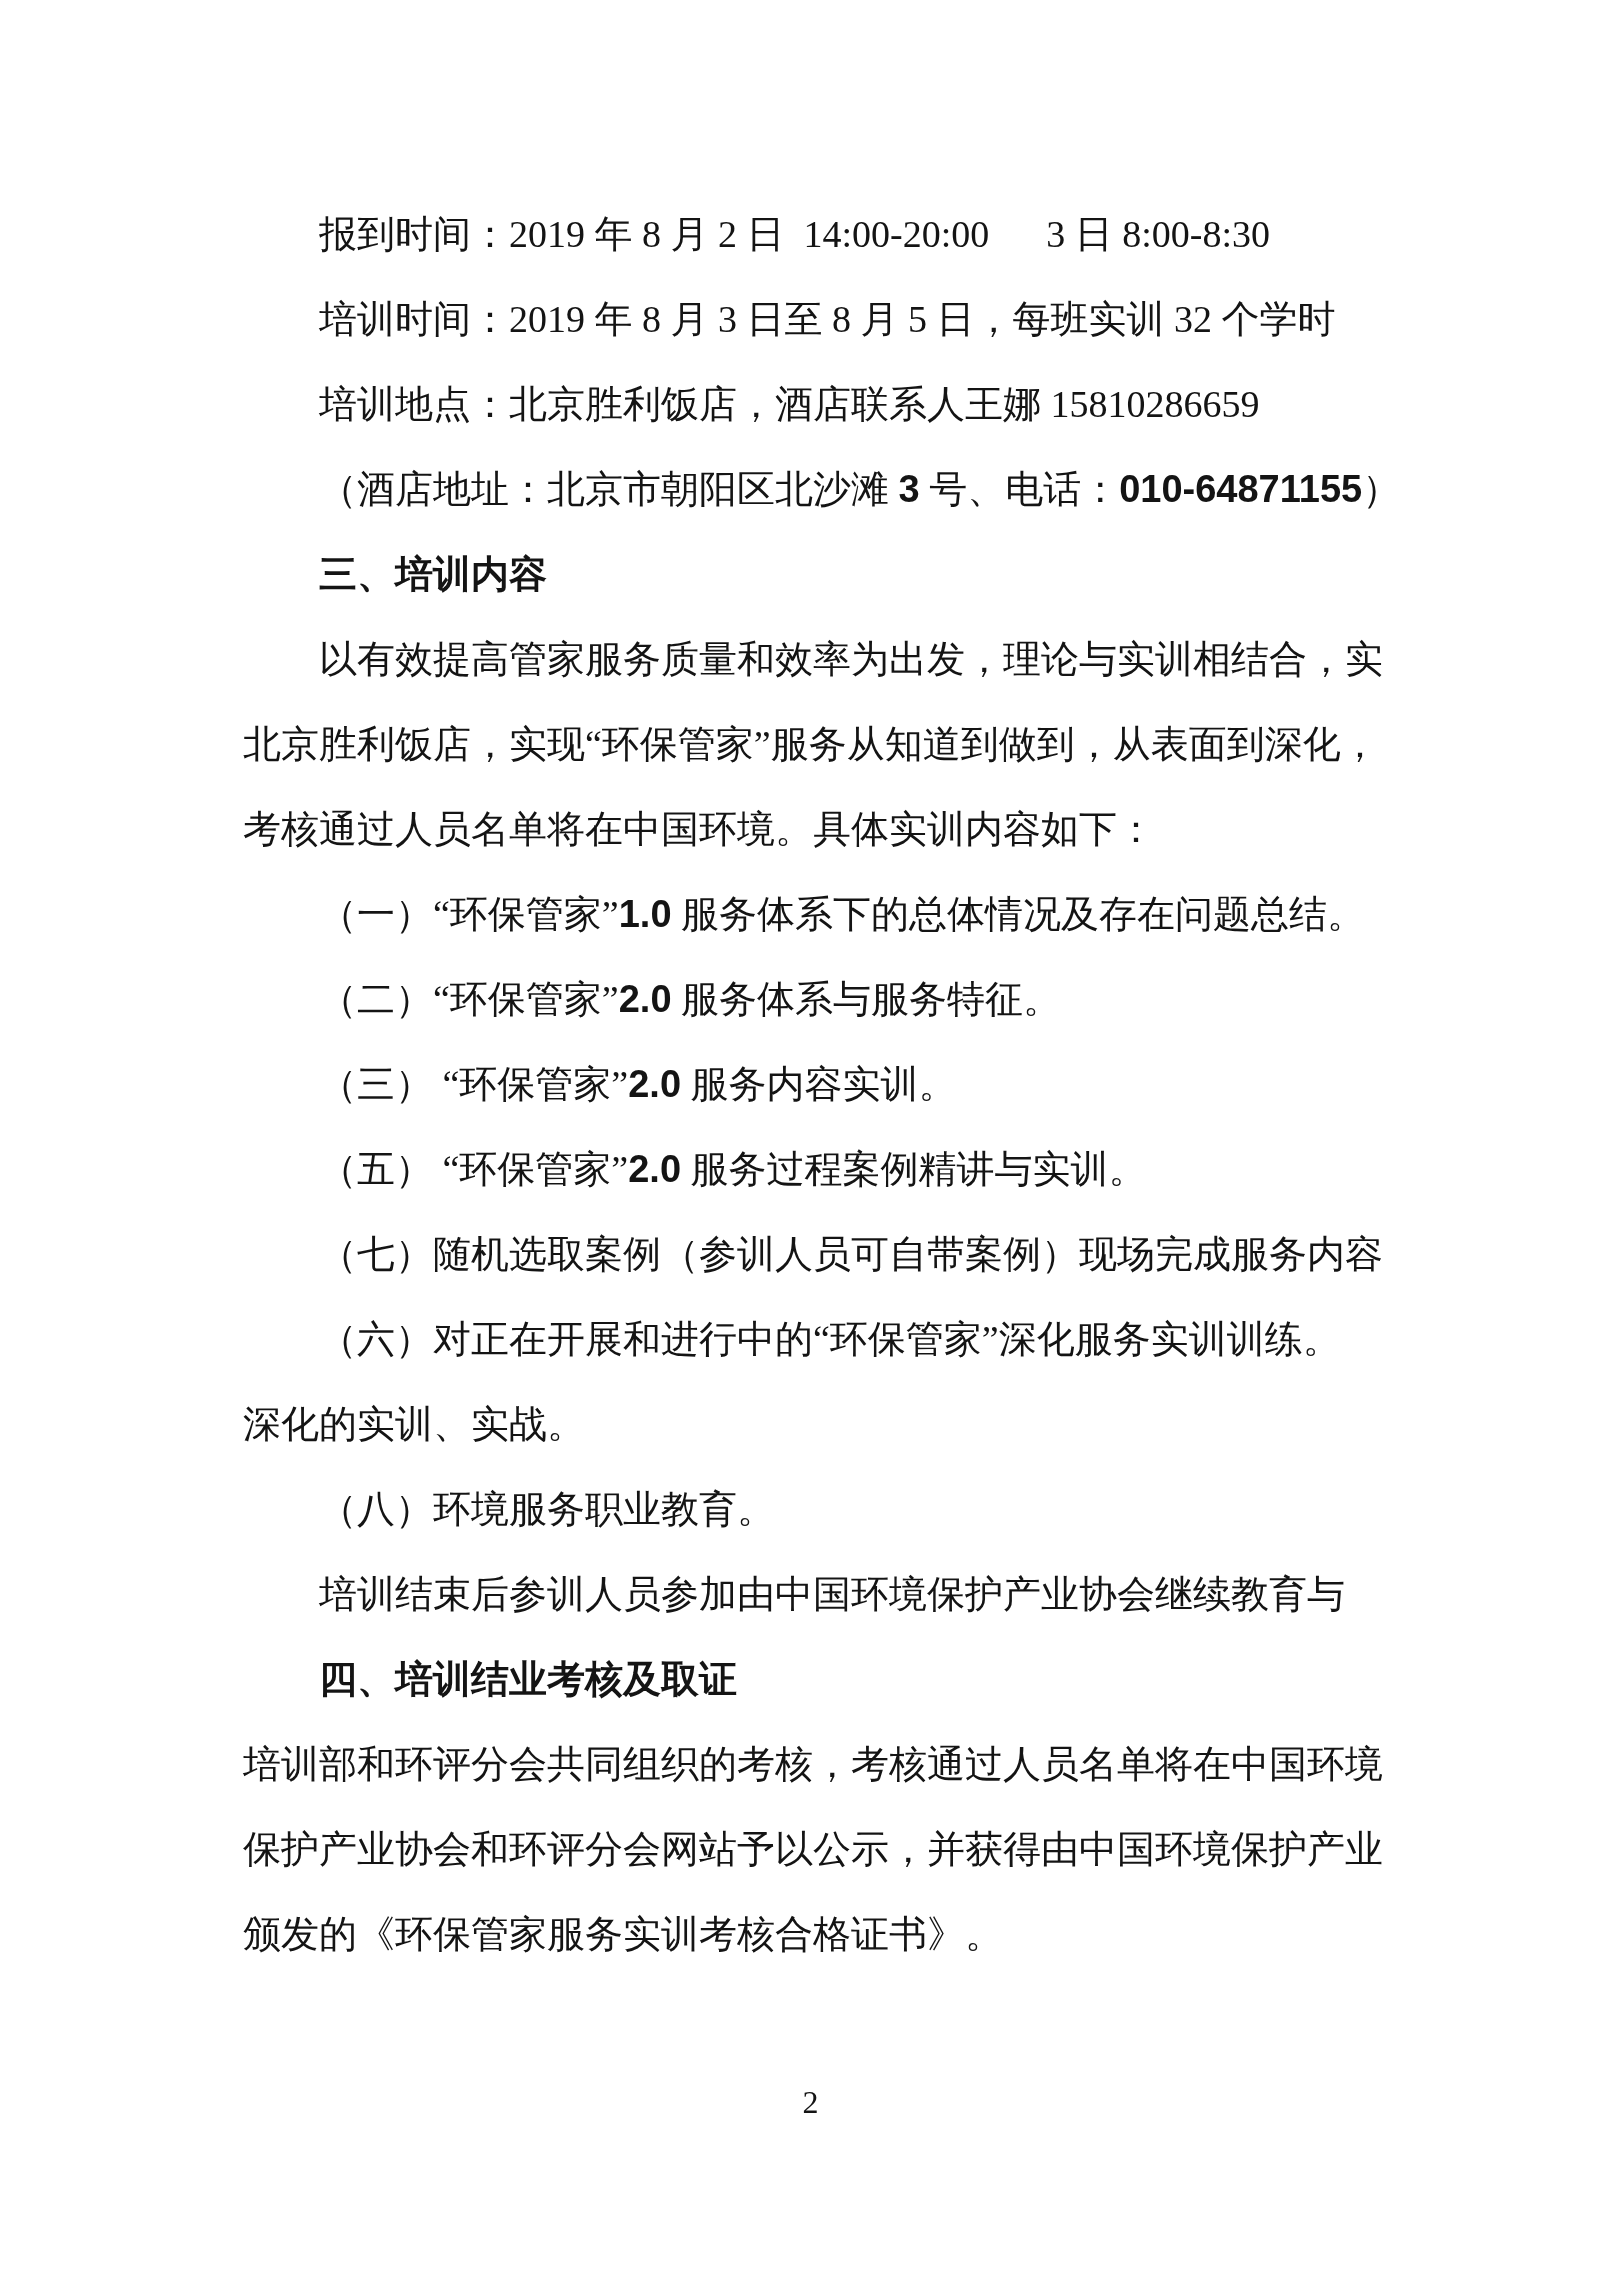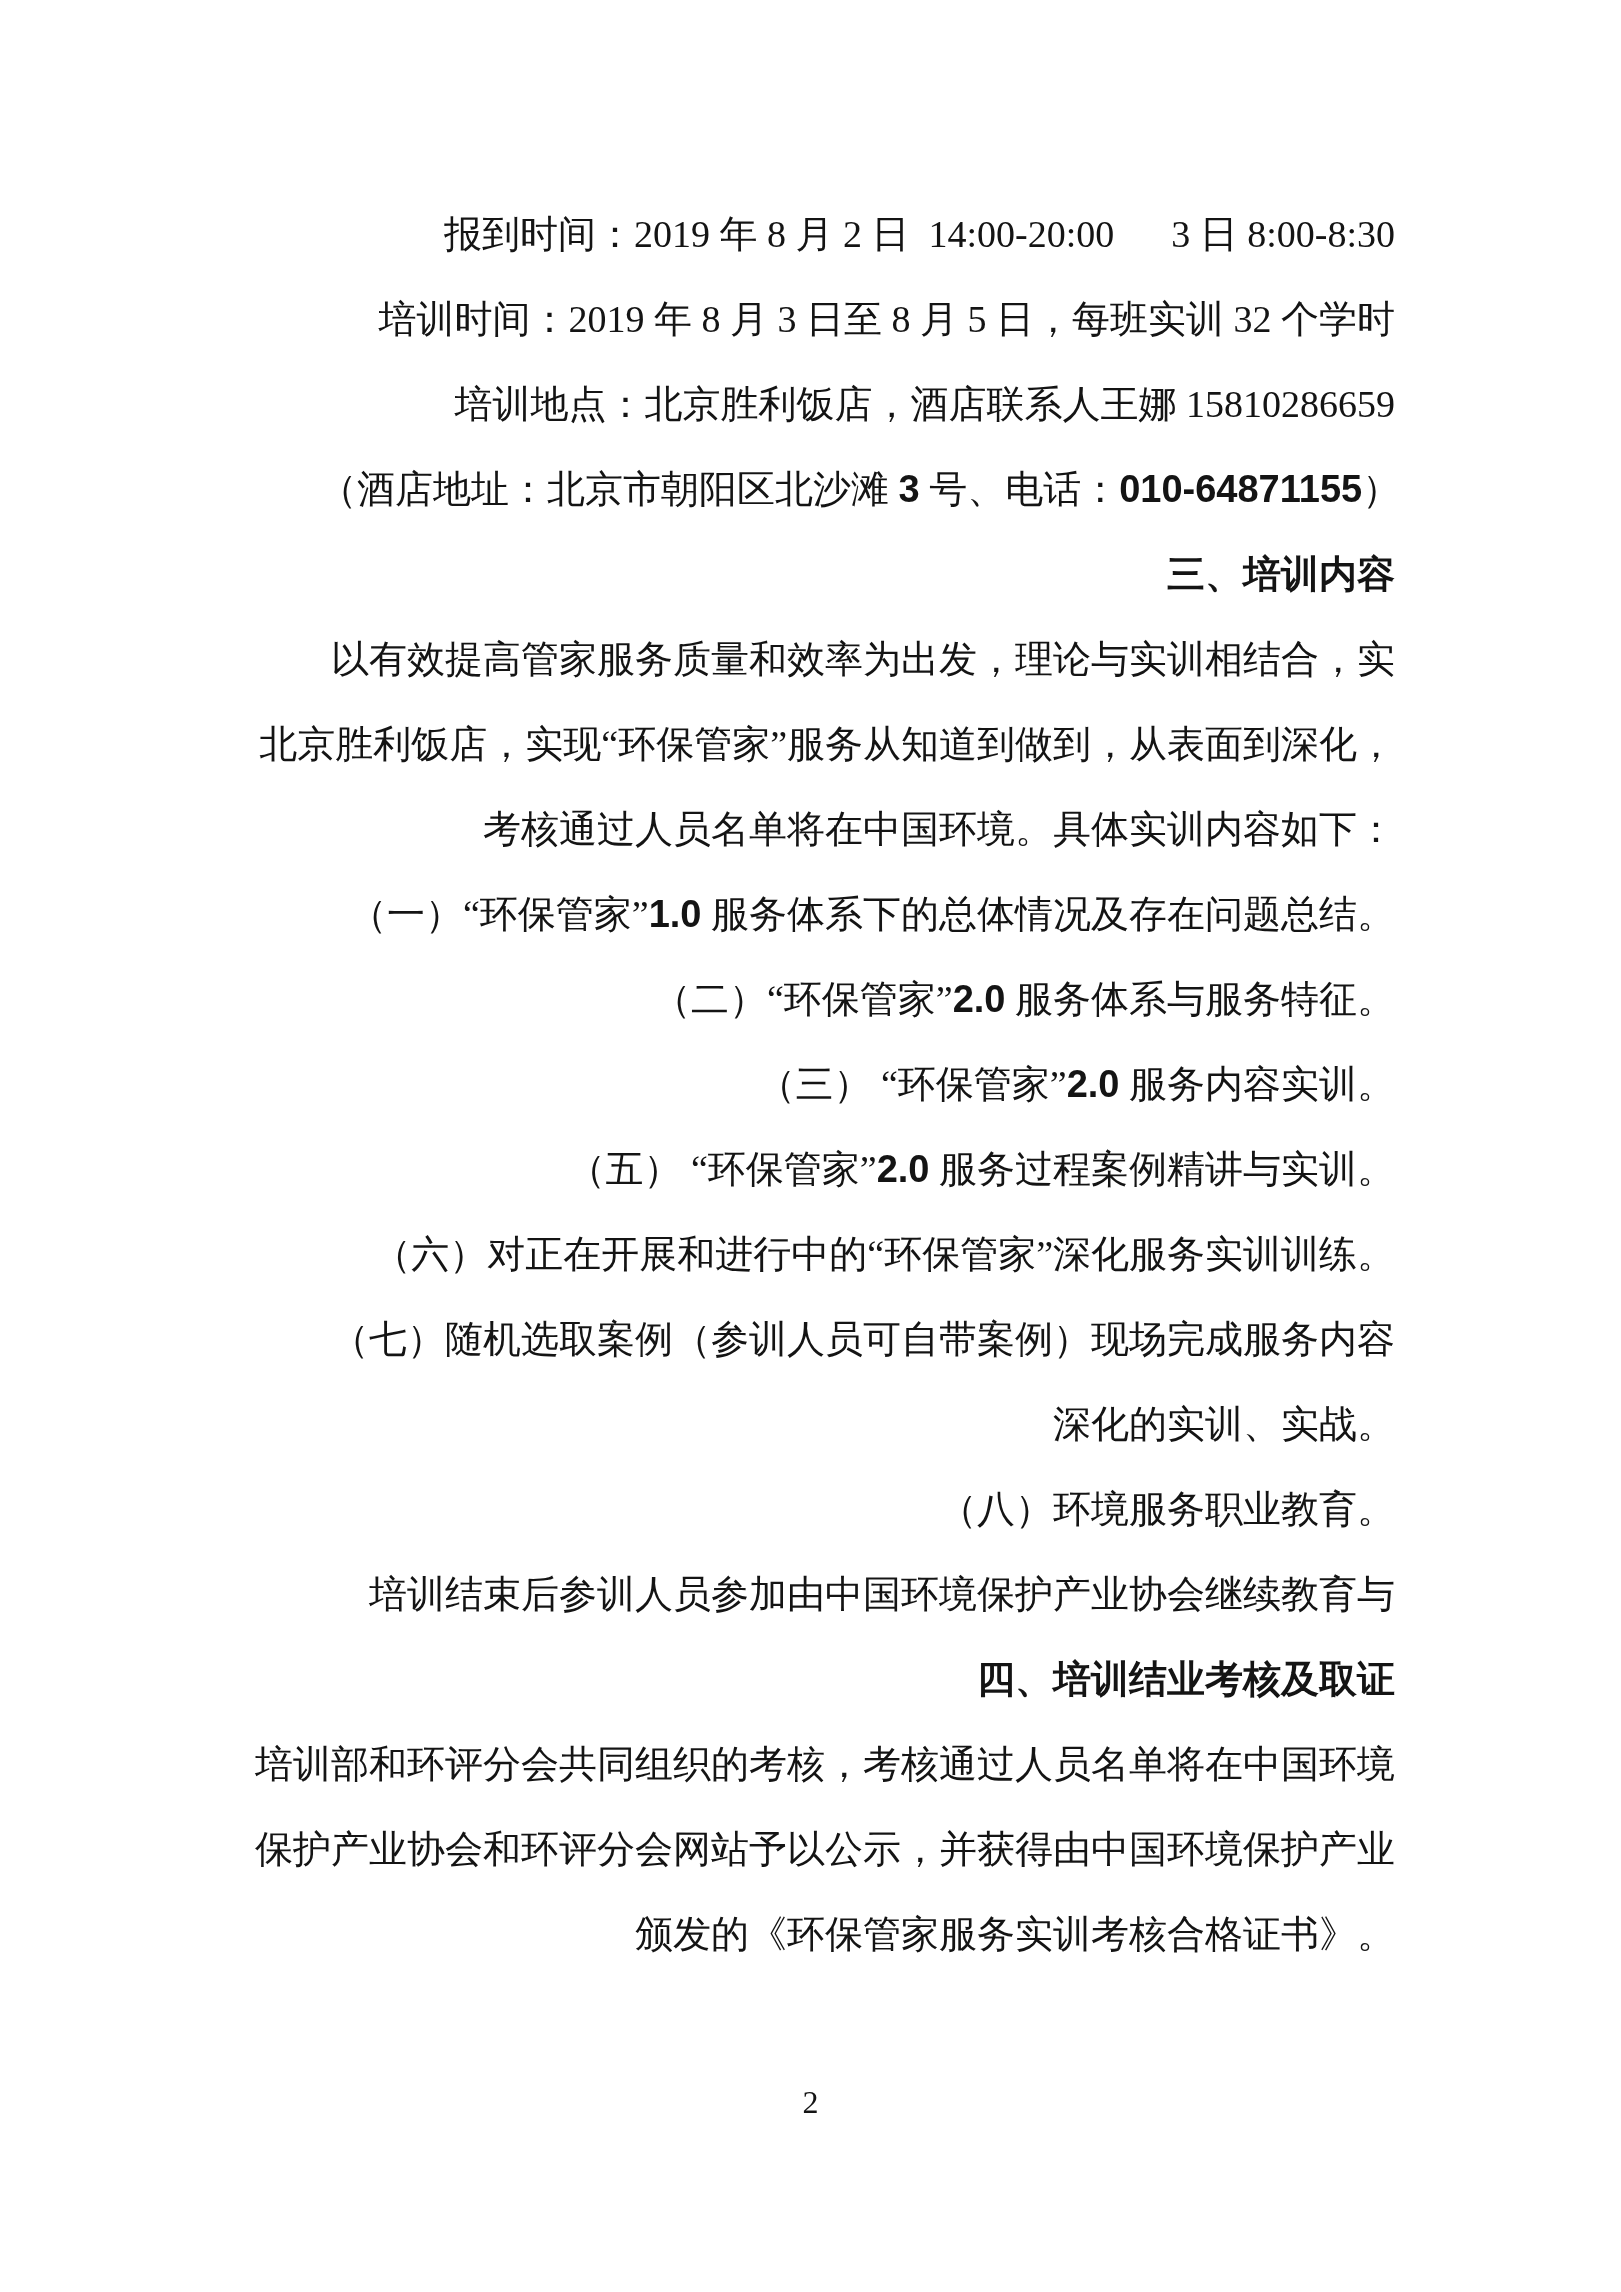--- a/index.html
+++ b/index.html
@@ -13,21 +13,20 @@
     position: relative;
     font-family: "Liberation Serif", "DejaVu Serif", serif;
     color: #141414;
     overflow: hidden;
   }
   .document {
     position: absolute;
     left: 243px;
     top: 192px;
     width: 1152px;
-    text-align: right;
   }
   .line {
     font-size: 38px;
     line-height: 85px;
     height: 85px;
     white-space: pre;
   }
   .indent {
     padding-left: 76px;
   }
@@ -62,22 +61,22 @@
   <div class="line indent heading">三、培训内容</div>
 
   <div class="line indent">以有效提高管家服务质量和效率为出发，理论与实训相结合，实</div>
   <div class="line">北京胜利饭店，实现“环保管家”服务从知道到做到，从表面到深化，</div>
   <div class="line">考核通过人员名单将在中国环境。具体实训内容如下：</div>
 
   <div class="line indent"><span>（一）“环保管家”</span><span class="num">1.0</span><span> 服务体系下的总体情况及存在问题总结。</span></div>
   <div class="line indent"><span>（二）“环保管家”</span><span class="num">2.0</span><span> 服务体系与服务特征。</span></div>
   <div class="line indent"><span>（三） “环保管家”</span><span class="num">2.0</span><span> 服务内容实训。</span></div>
   <div class="line indent"><span>（五） “环保管家”</span><span class="num">2.0</span><span> 服务过程案例精讲与实训。</span></div>
+  <div class="line indent">（七）随机选取案例（参训人员可自带案例）现场完成服务内容</div>
   <div class="line indent">（六）对正在开展和进行中的“环保管家”深化服务实训训练。</div>
-  <div class="line indent">（七）随机选取案例（参训人员可自带案例）现场完成服务内容</div>
   <div class="line">深化的实训、实战。</div>
   <div class="line indent">（八）环境服务职业教育。</div>
 
   <div class="line indent">培训结束后参训人员参加由中国环境保护产业协会继续教育与</div>
 
   <div class="line indent heading">四、培训结业考核及取证</div>
   <div class="line">培训部和环评分会共同组织的考核，考核通过人员名单将在中国环境</div>
   <div class="line">保护产业协会和环评分会网站予以公示，并获得由中国环境保护产业</div>
   <div class="line">颁发的《环保管家服务实训考核合格证书》。</div>
 

